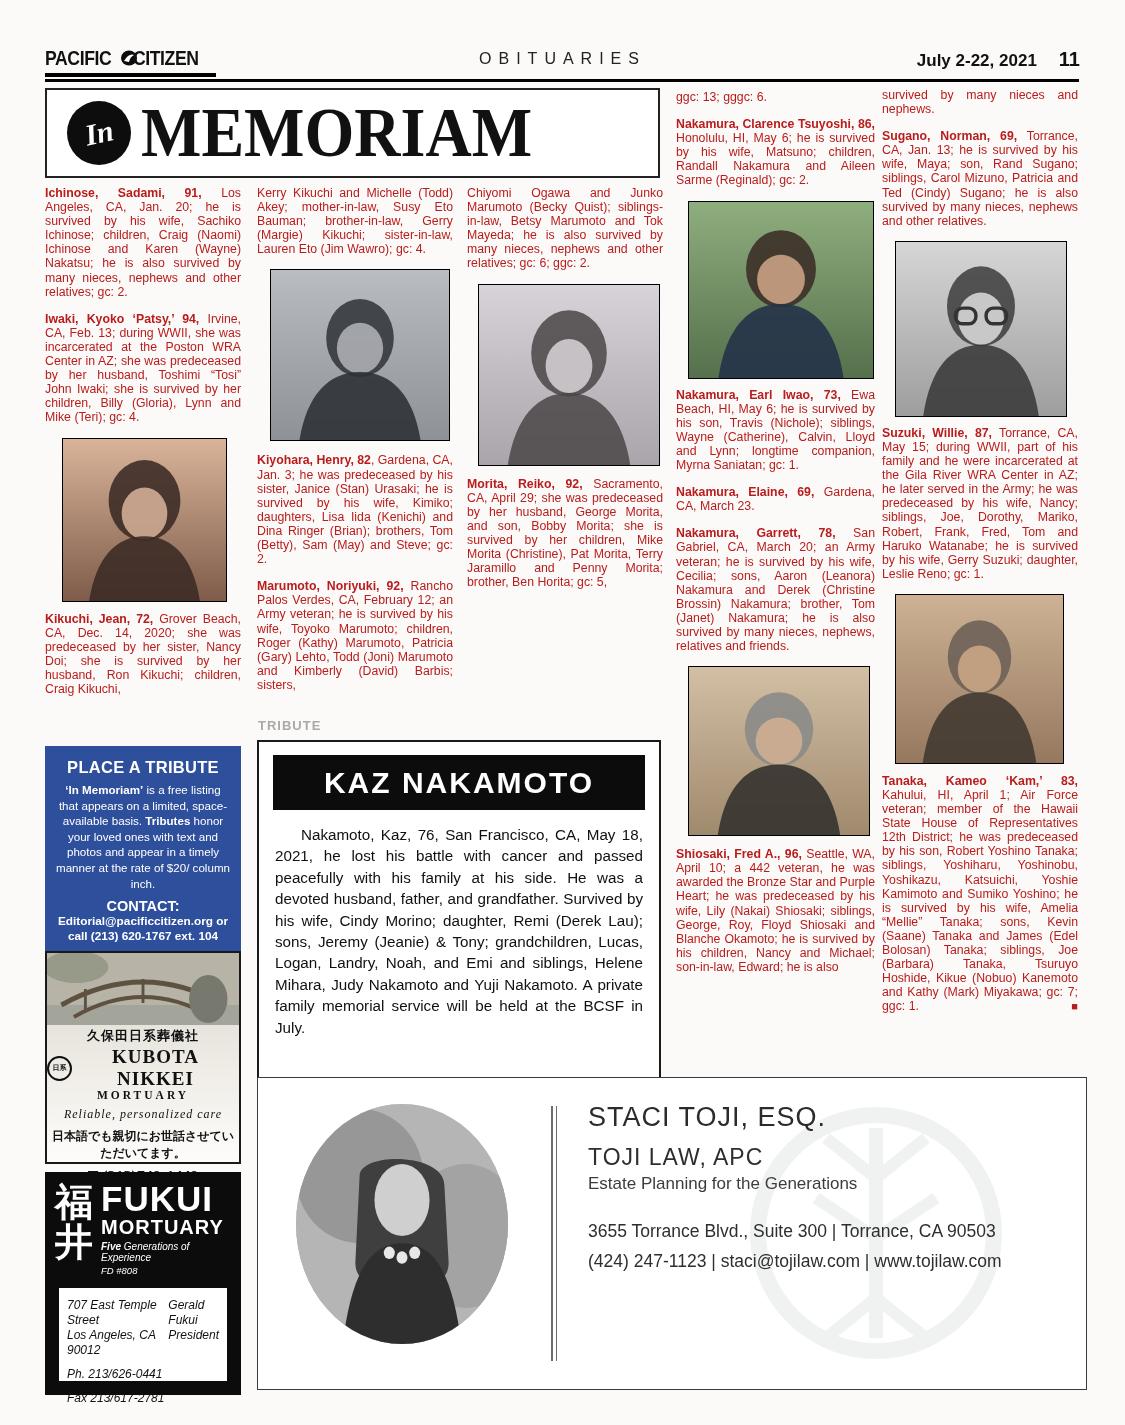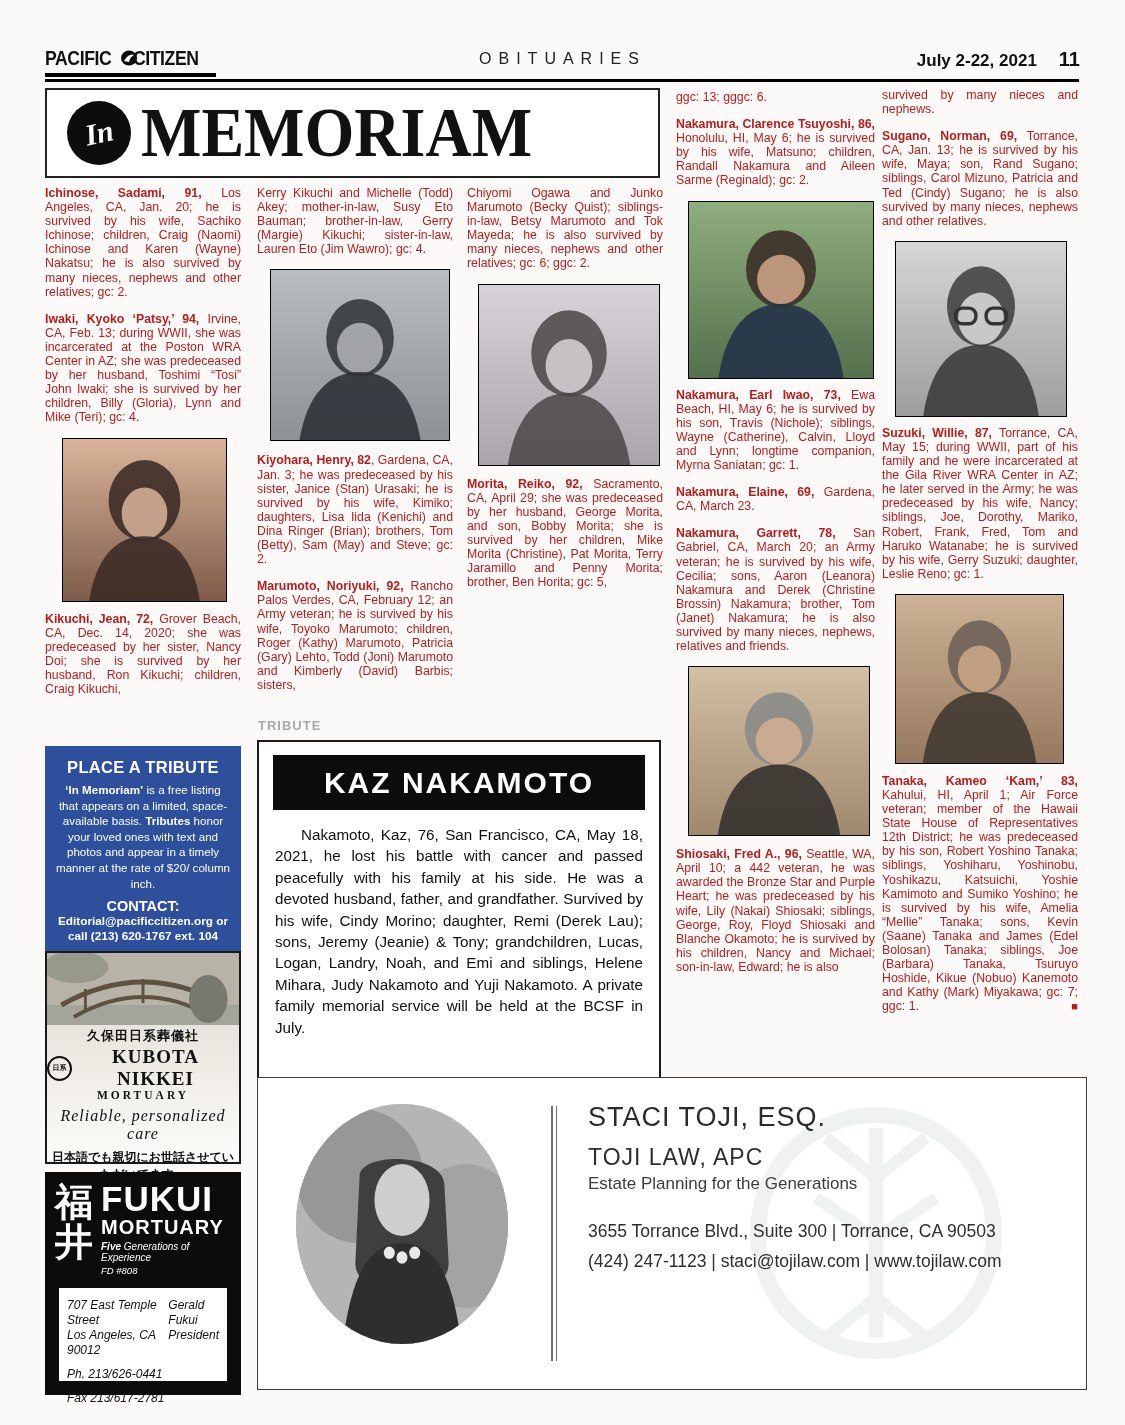--- a/index.html
+++ b/index.html
@@ -49,21 +49,21 @@
   .kubota{position:absolute;left:45px;top:951px;width:196px;height:213px;border:2px solid #1a1a1a;
           background:linear-gradient(180deg,#d9d6ce 0%,#efece6 55%,#fdfcfa 100%);
           box-sizing:border-box;text-align:center;font-family:"Liberation Serif",serif;}
   .kubota .garden{position:relative;height:72px;overflow:hidden;}
   .kubota .jp1{font-size:13px;font-weight:700;margin-top:2px;letter-spacing:1px;}
   .kubota .kn-row{display:flex;align-items:center;justify-content:center;margin-top:1px;}
   .kubota .kn-logo{width:21px;height:21px;border-radius:50%;border:2px solid #111;display:flex;flex-direction:column;
                    align-items:center;justify-content:center;font-size:7px;line-height:7px;font-weight:700;}
   .kubota .kn-name{font-size:19px;font-weight:700;letter-spacing:1px;}
   .kubota .kn-sub{font-size:11.5px;font-weight:700;letter-spacing:3px;margin-top:-1px;}
-  .kubota .script{font-style:italic;font-size:16px;margin-top:6px;letter-spacing:1px;}
+  .kubota .script{font-style:italic;font-size:12px;margin-top:6px;letter-spacing:1px;}
   .kubota .jp2{font-size:12px;font-weight:700;margin-top:6px;}
   .kubota .tel{font-size:16px;font-weight:700;margin-top:6px;}
   .kubota .fax{font-size:11.5px;margin-top:1px;}
   .kubota .addr{font-size:10.8px;font-variant:small-caps;margin-top:1px;letter-spacing:.3px;}
   .kubota .web{font-size:10px;font-weight:700;margin-top:1px;}
 
   
   .fukui{position:absolute;left:45px;top:1172px;width:196px;height:223px;background:#0c0c0c;box-sizing:border-box;color:#fff;}
   .fukui .topper{display:flex;padding:10px 8px 0 10px;gap:8px;}
   .fukui .kanji{font-size:38px;line-height:40px;font-weight:700;}

